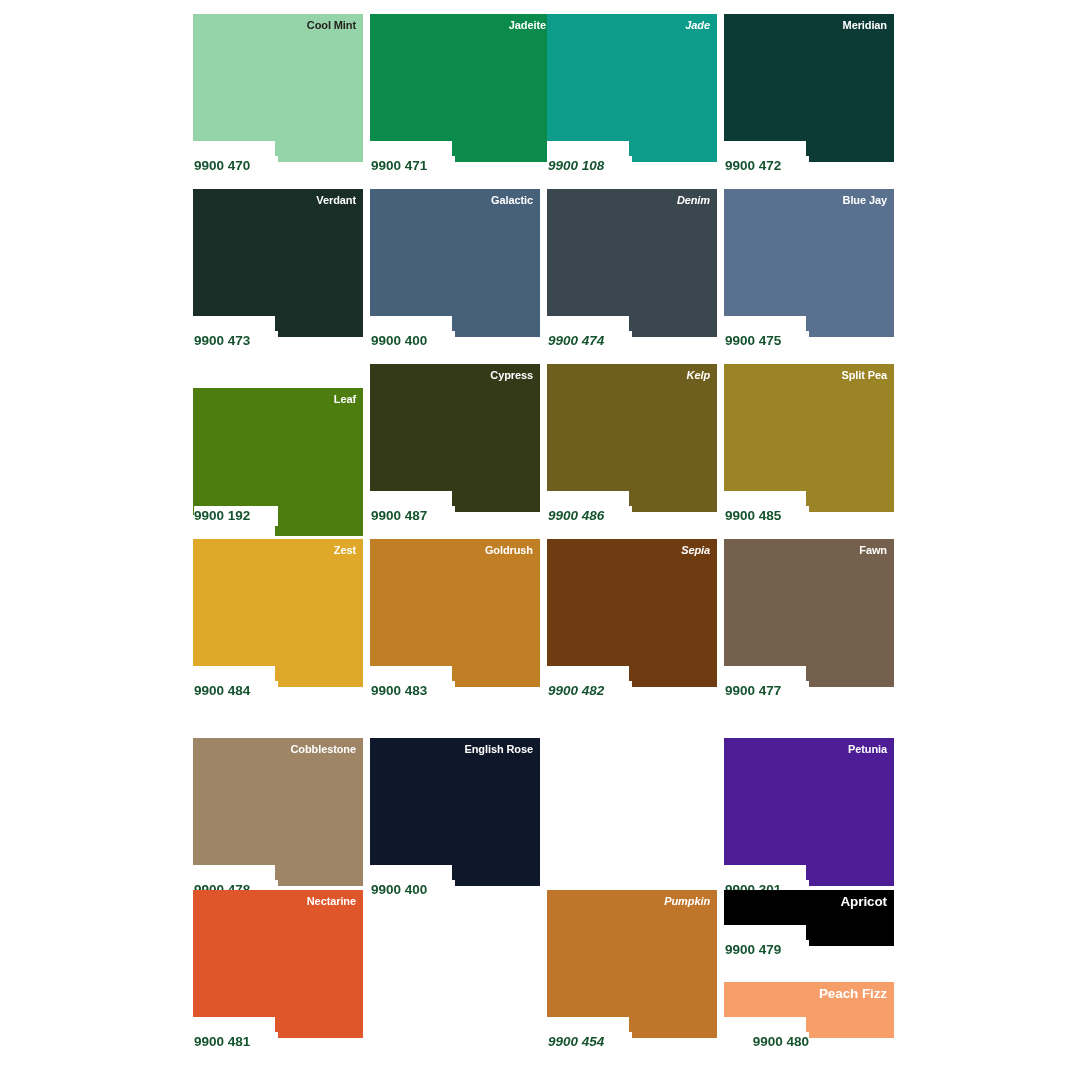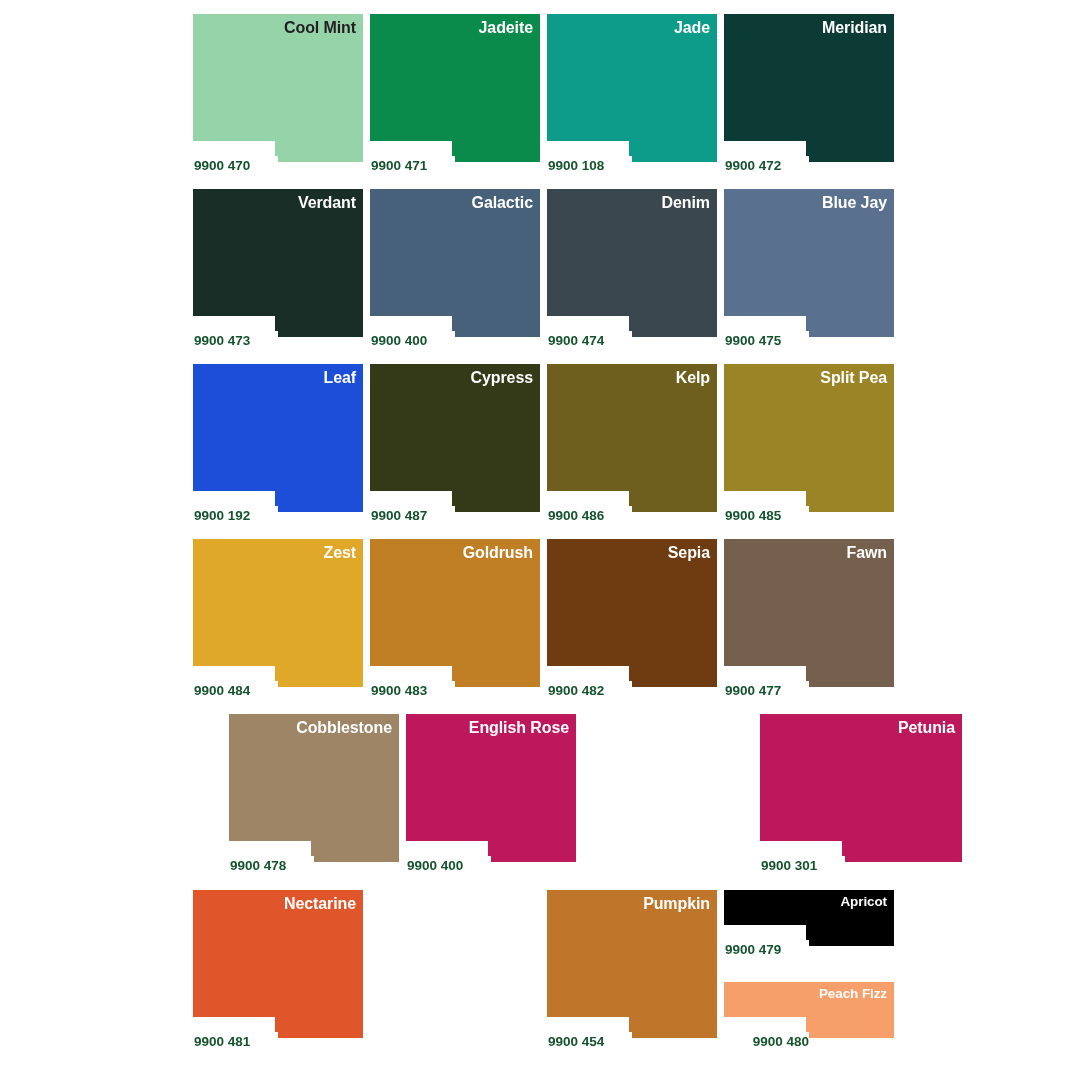--- a/index.html
+++ b/index.html
@@ -31,21 +31,21 @@
   }
 
   .swatch-cell {
     position: absolute;
     top: 0;
     width: 170px;
     height: 162px;
   }
   .swatch-cell.c0 { left: 0px; }
   .swatch-cell.c1 { left: 177px; }
-  .swatch-cell.c2 { left: 354px; }
+  .swatch-cell.c2 { left: 354px; font-style: italic; }
   .swatch-cell.c3 { left: 531px; }
 
   
   .swatch-color {
     position: absolute;
     left: 0;
     top: 0;
     width: 170px;
     height: 148px;
   }
@@ -57,21 +57,21 @@
     bottom: 0;
     width: 82px;
     height: 21px;
     background: #ffffff;
   }
 
   .swatch-name {
     position: absolute;
     right: 7px;
     top: 6px;
-    font-size: 16px;
+    font-size: 11px;
     font-weight: bold;
     letter-spacing: -0.1px;
     line-height: 1;
     white-space: nowrap;
     text-shadow: none;
   }
   .swatch-name.on-dark  { color: #ffffff; }
   .swatch-name.on-light { color: #231f20; }
 
   .swatch-code {
@@ -117,21 +117,21 @@
 <div id="swatch-grid">
     <div class="swatch-row" style="top: 0px;">
       <div class="swatch-cell c0">
         <div class="swatch-color" style="background: rgb(149, 211, 168);">
           <div class="swatch-notch"></div>
           <div class="swatch-name on-light">Cool Mint</div>
         </div>
         <div class="swatch-code">9900 470</div>
       </div>
       <div class="swatch-cell c1">
-        <div class="swatch-color" style="background: rgb(11, 139, 75);">
+        <div class="swatch-color" style="background: rgb(11, 139, 75); padding-left: 13px;">
           <div class="swatch-notch"></div>
           <div class="swatch-name on-dark">Jadeite</div>
         </div>
         <div class="swatch-code">9900 471</div>
       </div>
       <div class="swatch-cell c2">
         <div class="swatch-color" style="background: rgb(13, 155, 138);">
           <div class="swatch-notch"></div>
           <div class="swatch-name on-dark">Jade</div>
         </div>
@@ -170,21 +170,21 @@
       <div class="swatch-cell c3">
         <div class="swatch-color" style="background: rgb(90, 112, 143);">
           <div class="swatch-notch"></div>
           <div class="swatch-name on-dark">Blue Jay</div>
         </div>
         <div class="swatch-code">9900 475</div>
       </div>
     </div>
     <div class="swatch-row" style="top: 350px;">
       <div class="swatch-cell c0">
-        <div class="swatch-color" style="background: #1d4ed8;">
+        <div class="swatch-color" style="background: #4d7c0f; margin-top: 24px;">
           <div class="swatch-notch"></div>
           <div class="swatch-name on-dark">Leaf</div>
         </div>
         <div class="swatch-code">9900 192</div>
       </div>
       <div class="swatch-cell c1">
         <div class="swatch-color" style="background: rgb(52, 58, 24);">
           <div class="swatch-notch"></div>
           <div class="swatch-name on-dark">Cypress</div>
         </div>
@@ -228,37 +228,37 @@
         <div class="swatch-code">9900 482</div>
       </div>
       <div class="swatch-cell c3">
         <div class="swatch-color" style="background: rgb(117, 96, 77);">
           <div class="swatch-notch"></div>
           <div class="swatch-name on-dark">Fawn</div>
         </div>
         <div class="swatch-code">9900 477</div>
       </div>
     </div>
-    <div class="swatch-row" style="top: 700px; margin-left: 36px;">
+    <div class="swatch-row" style="top: 724px;">
       <div class="swatch-cell c0">
         <div class="swatch-color" style="background: rgb(157, 133, 102);">
           <div class="swatch-notch"></div>
           <div class="swatch-name on-dark">Cobblestone</div>
         </div>
         <div class="swatch-code">9900 478</div>
       </div>
       <div class="swatch-cell c1">
-        <div class="swatch-color" style="background: #be185d;">
+        <div class="swatch-color" style="background: #0f172a;">
           <div class="swatch-notch"></div>
           <div class="swatch-name on-dark">English Rose</div>
         </div>
         <div class="swatch-code">9900 400</div>
       </div>
       <div class="swatch-cell c3">
-        <div class="swatch-color" style="background: #be185d; padding-left: 32px;">
+        <div class="swatch-color" style="background: #4c1d95;">
           <div class="swatch-notch"></div>
           <div class="swatch-name on-dark">Petunia</div>
         </div>
         <div class="swatch-code">9900 301</div>
       </div>
     </div>
     <div class="swatch-row" style="top: 876px;">
       <div class="swatch-cell c0">
         <div class="swatch-color" style="background: rgb(223, 86, 42);">
           <div class="swatch-notch"></div>

